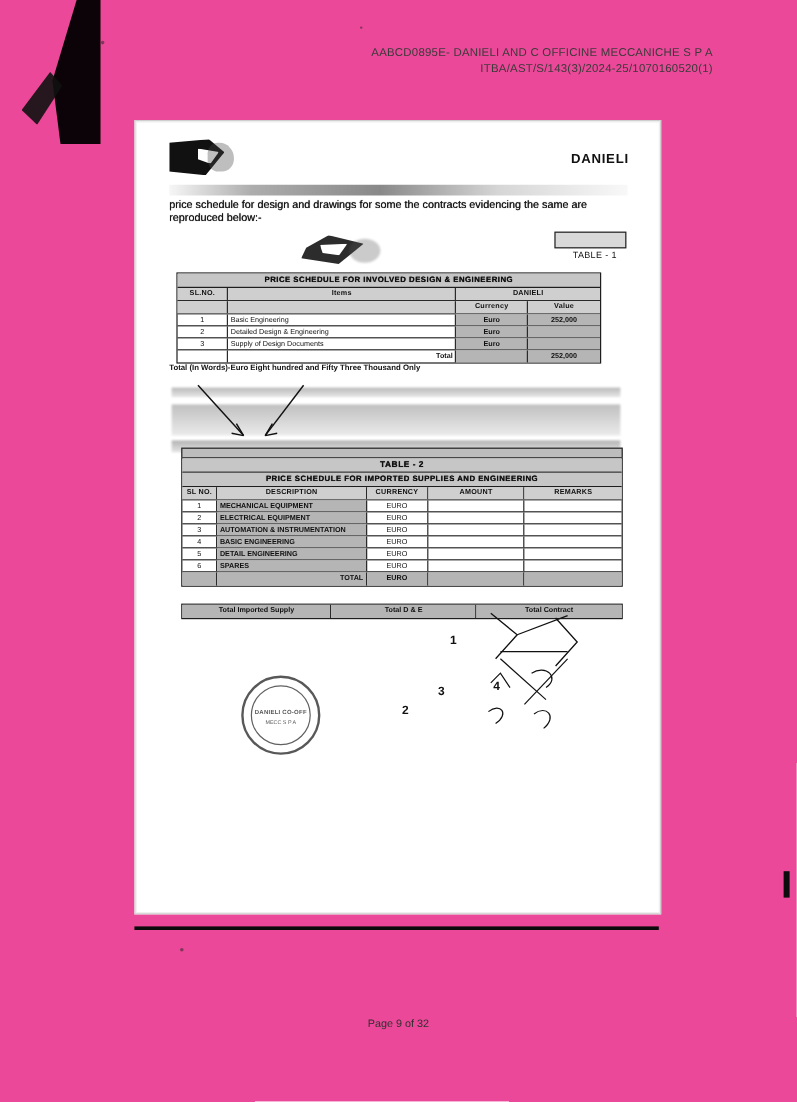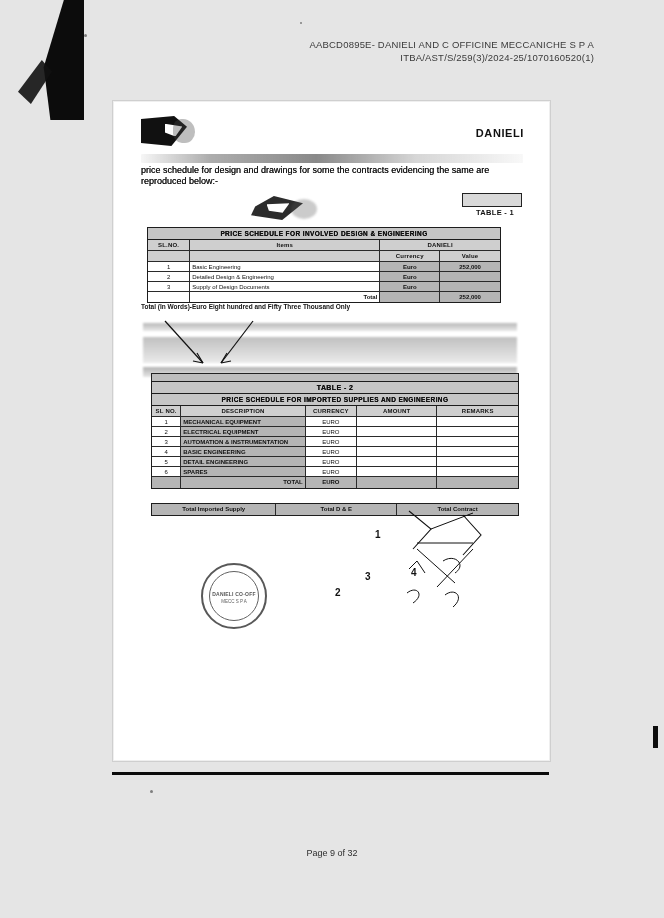--- a/index.html
+++ b/index.html
@@ -12,21 +12,21 @@
     height: 918px;
     position: relative;
     font-family: "Liberation Sans", sans-serif;
     color: #111;
     overflow: hidden;
   }
 
   .page {
     position: absolute;
     inset: 0;
-    background: #e5e5e5;
+    background: #ec4899;
   }
 
   
   .doc-header {
     position: absolute;
     top: 38px;
     right: 70px;
     text-align: right;
     font-size: 9.5px;
     line-height: 13px;
@@ -161,21 +161,21 @@
     height: 20px;
     background: #555;
     opacity: .3;
     border-radius: 50%;
     filter: blur(1px);
   }
 
   .table-tag {
     position: absolute;
     font-size: 7.5px;
-    font-weight: bold;
+    font-weight: normal;
     color: #111;
     letter-spacing: .3px;
   }
   .tag-box {
     position: absolute;
     border: 1px solid #222;
     background: #d9d9d9;
   }
 
   
@@ -322,21 +322,21 @@
 <div class="page">
 
   <div class="scan-blob"></div>
   <div class="scan-blob2"></div>
   <div class="speck" style="left:84px;top:34px;width:3px;height:3px;"></div>
   <div class="speck" style="left:300px;top:22px;width:2px;height:2px;"></div>
   <div class="speck" style="left:150px;top:790px;width:3px;height:3px;"></div>
 
   <div class="doc-header">
     <div>AABCD0895E- DANIELI AND C OFFICINE MECCANICHE S P A</div>
-    <div>ITBA/AST/S/259(3)/2024-25/1070160520(1)</div>
+    <div>ITBA/AST/S/143(3)/2024-25/1070160520(1)</div>
   </div>
 
   <div class="sheet">
     <div class="sheet-inner">
 
       <div class="logo-mark">
           <span class="cut"></span>
         </div>
       <div class="logo-smudge"></div>
       <div class="brand">DANIELI</div>

